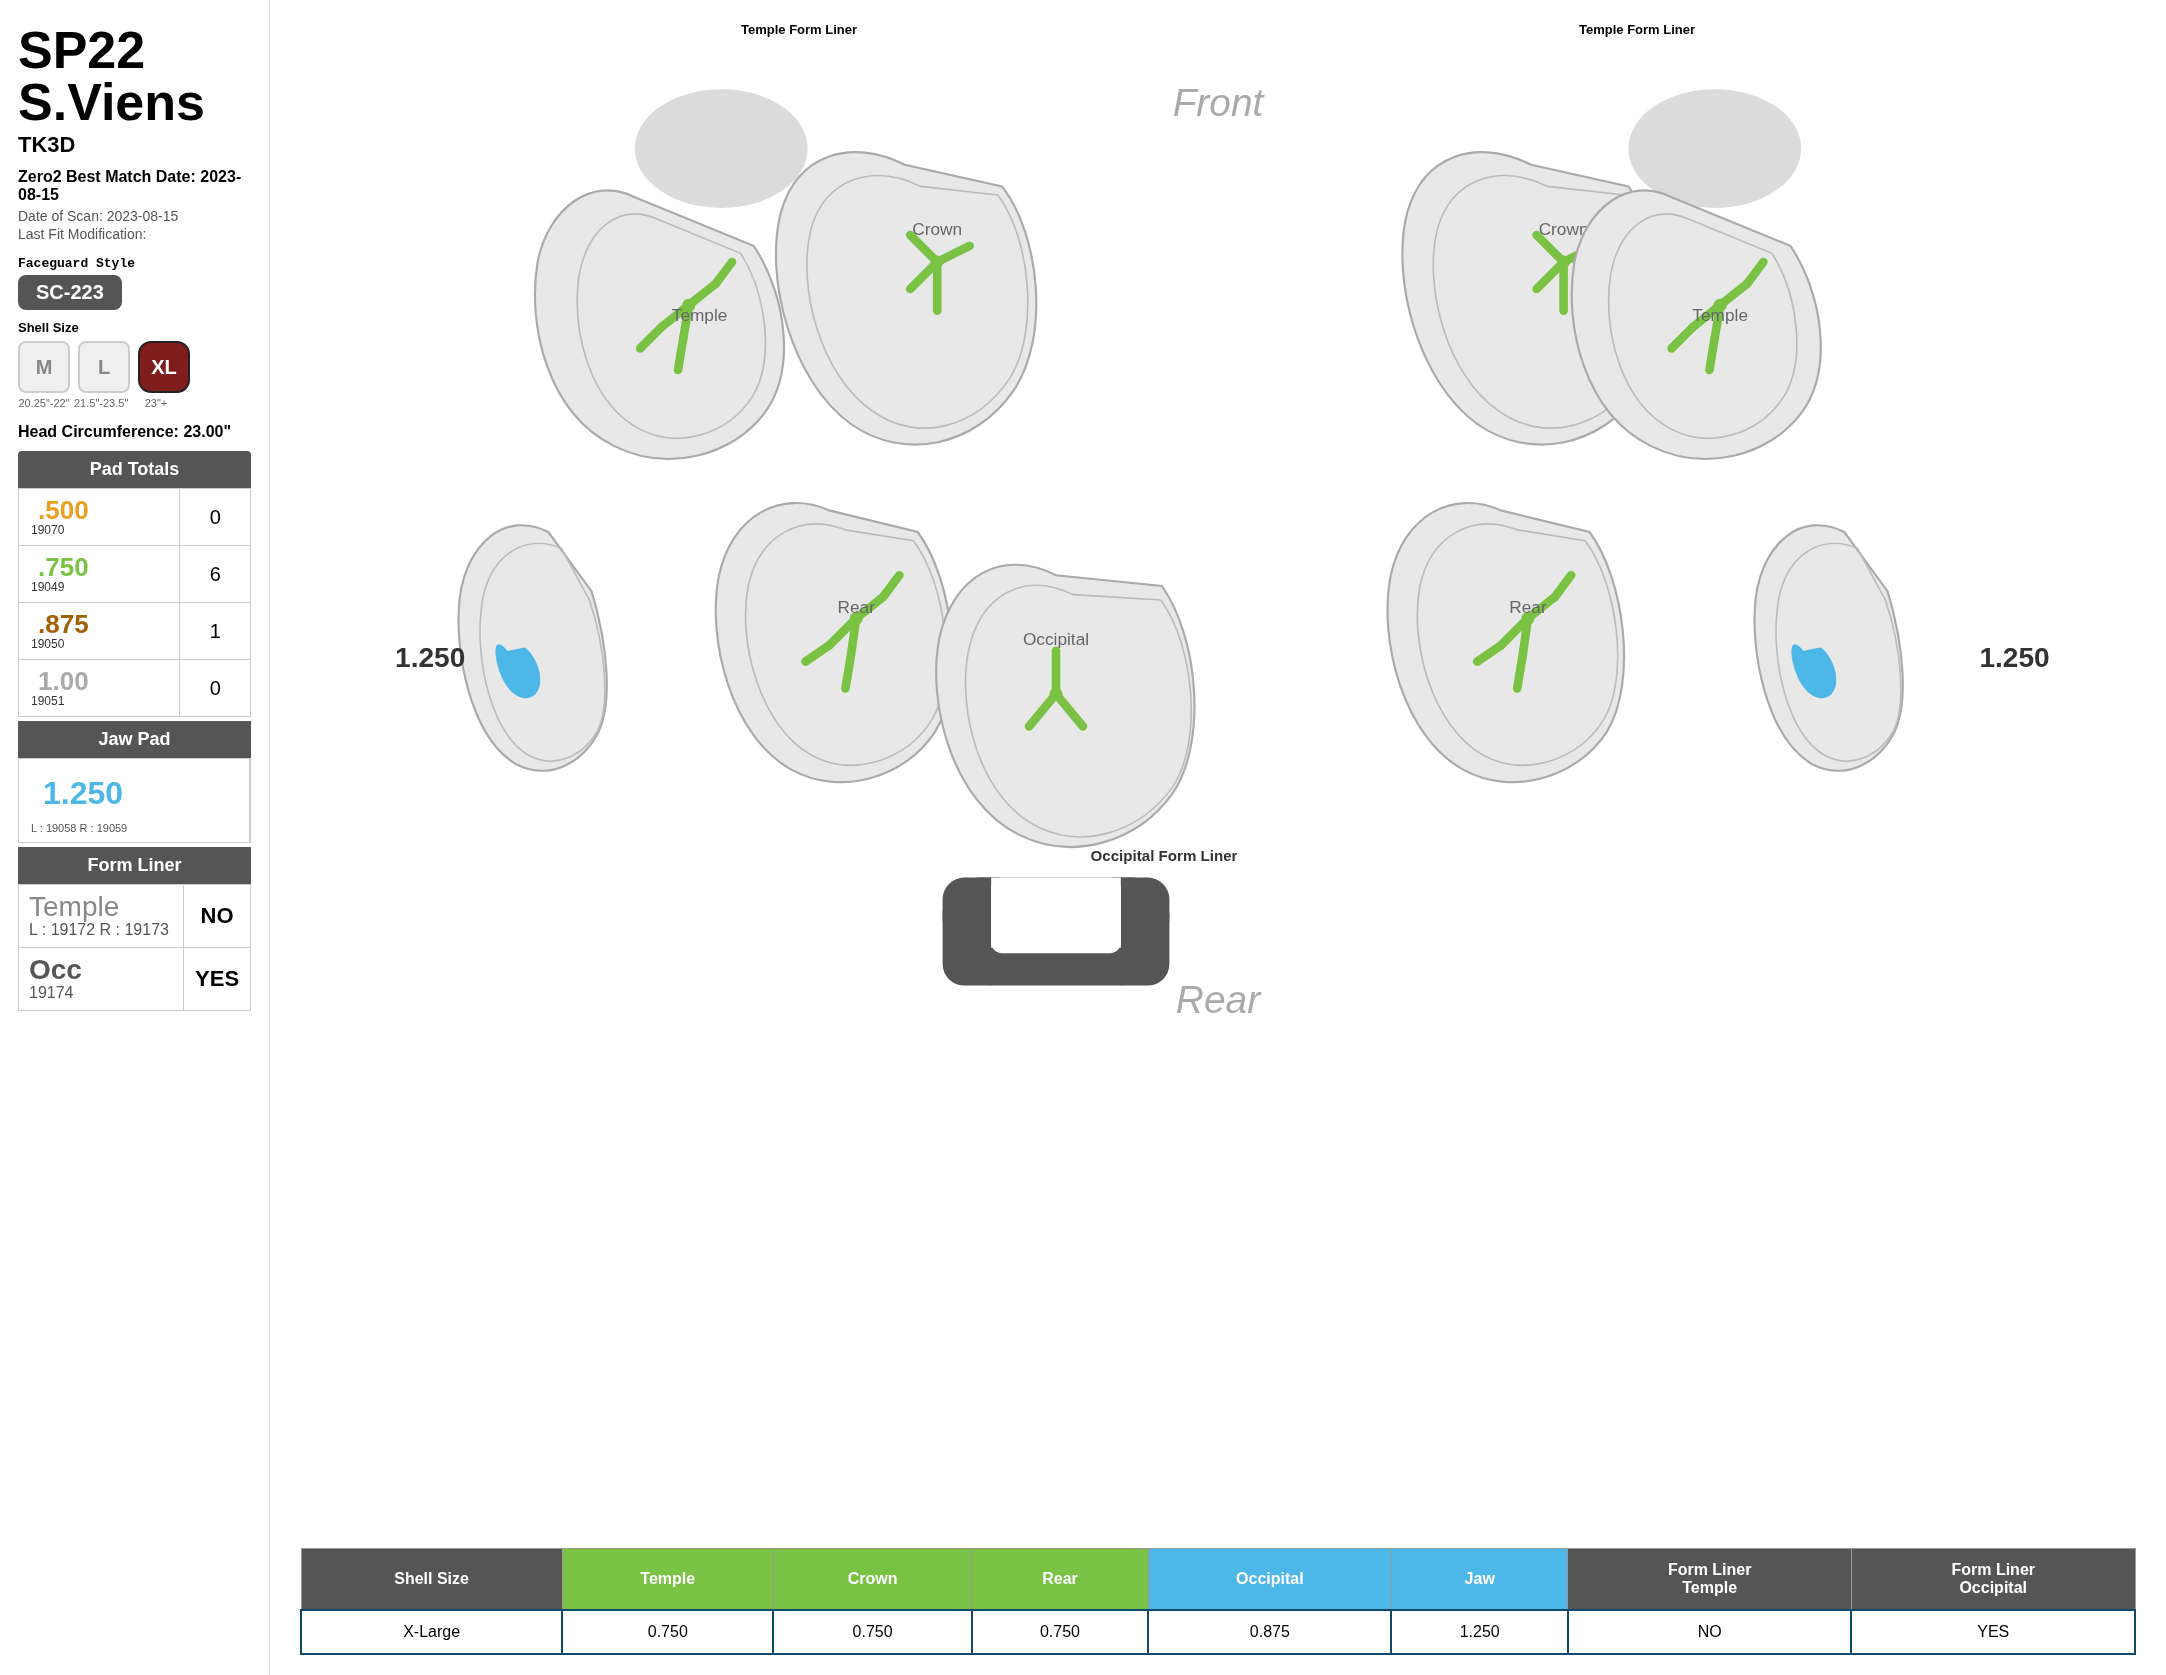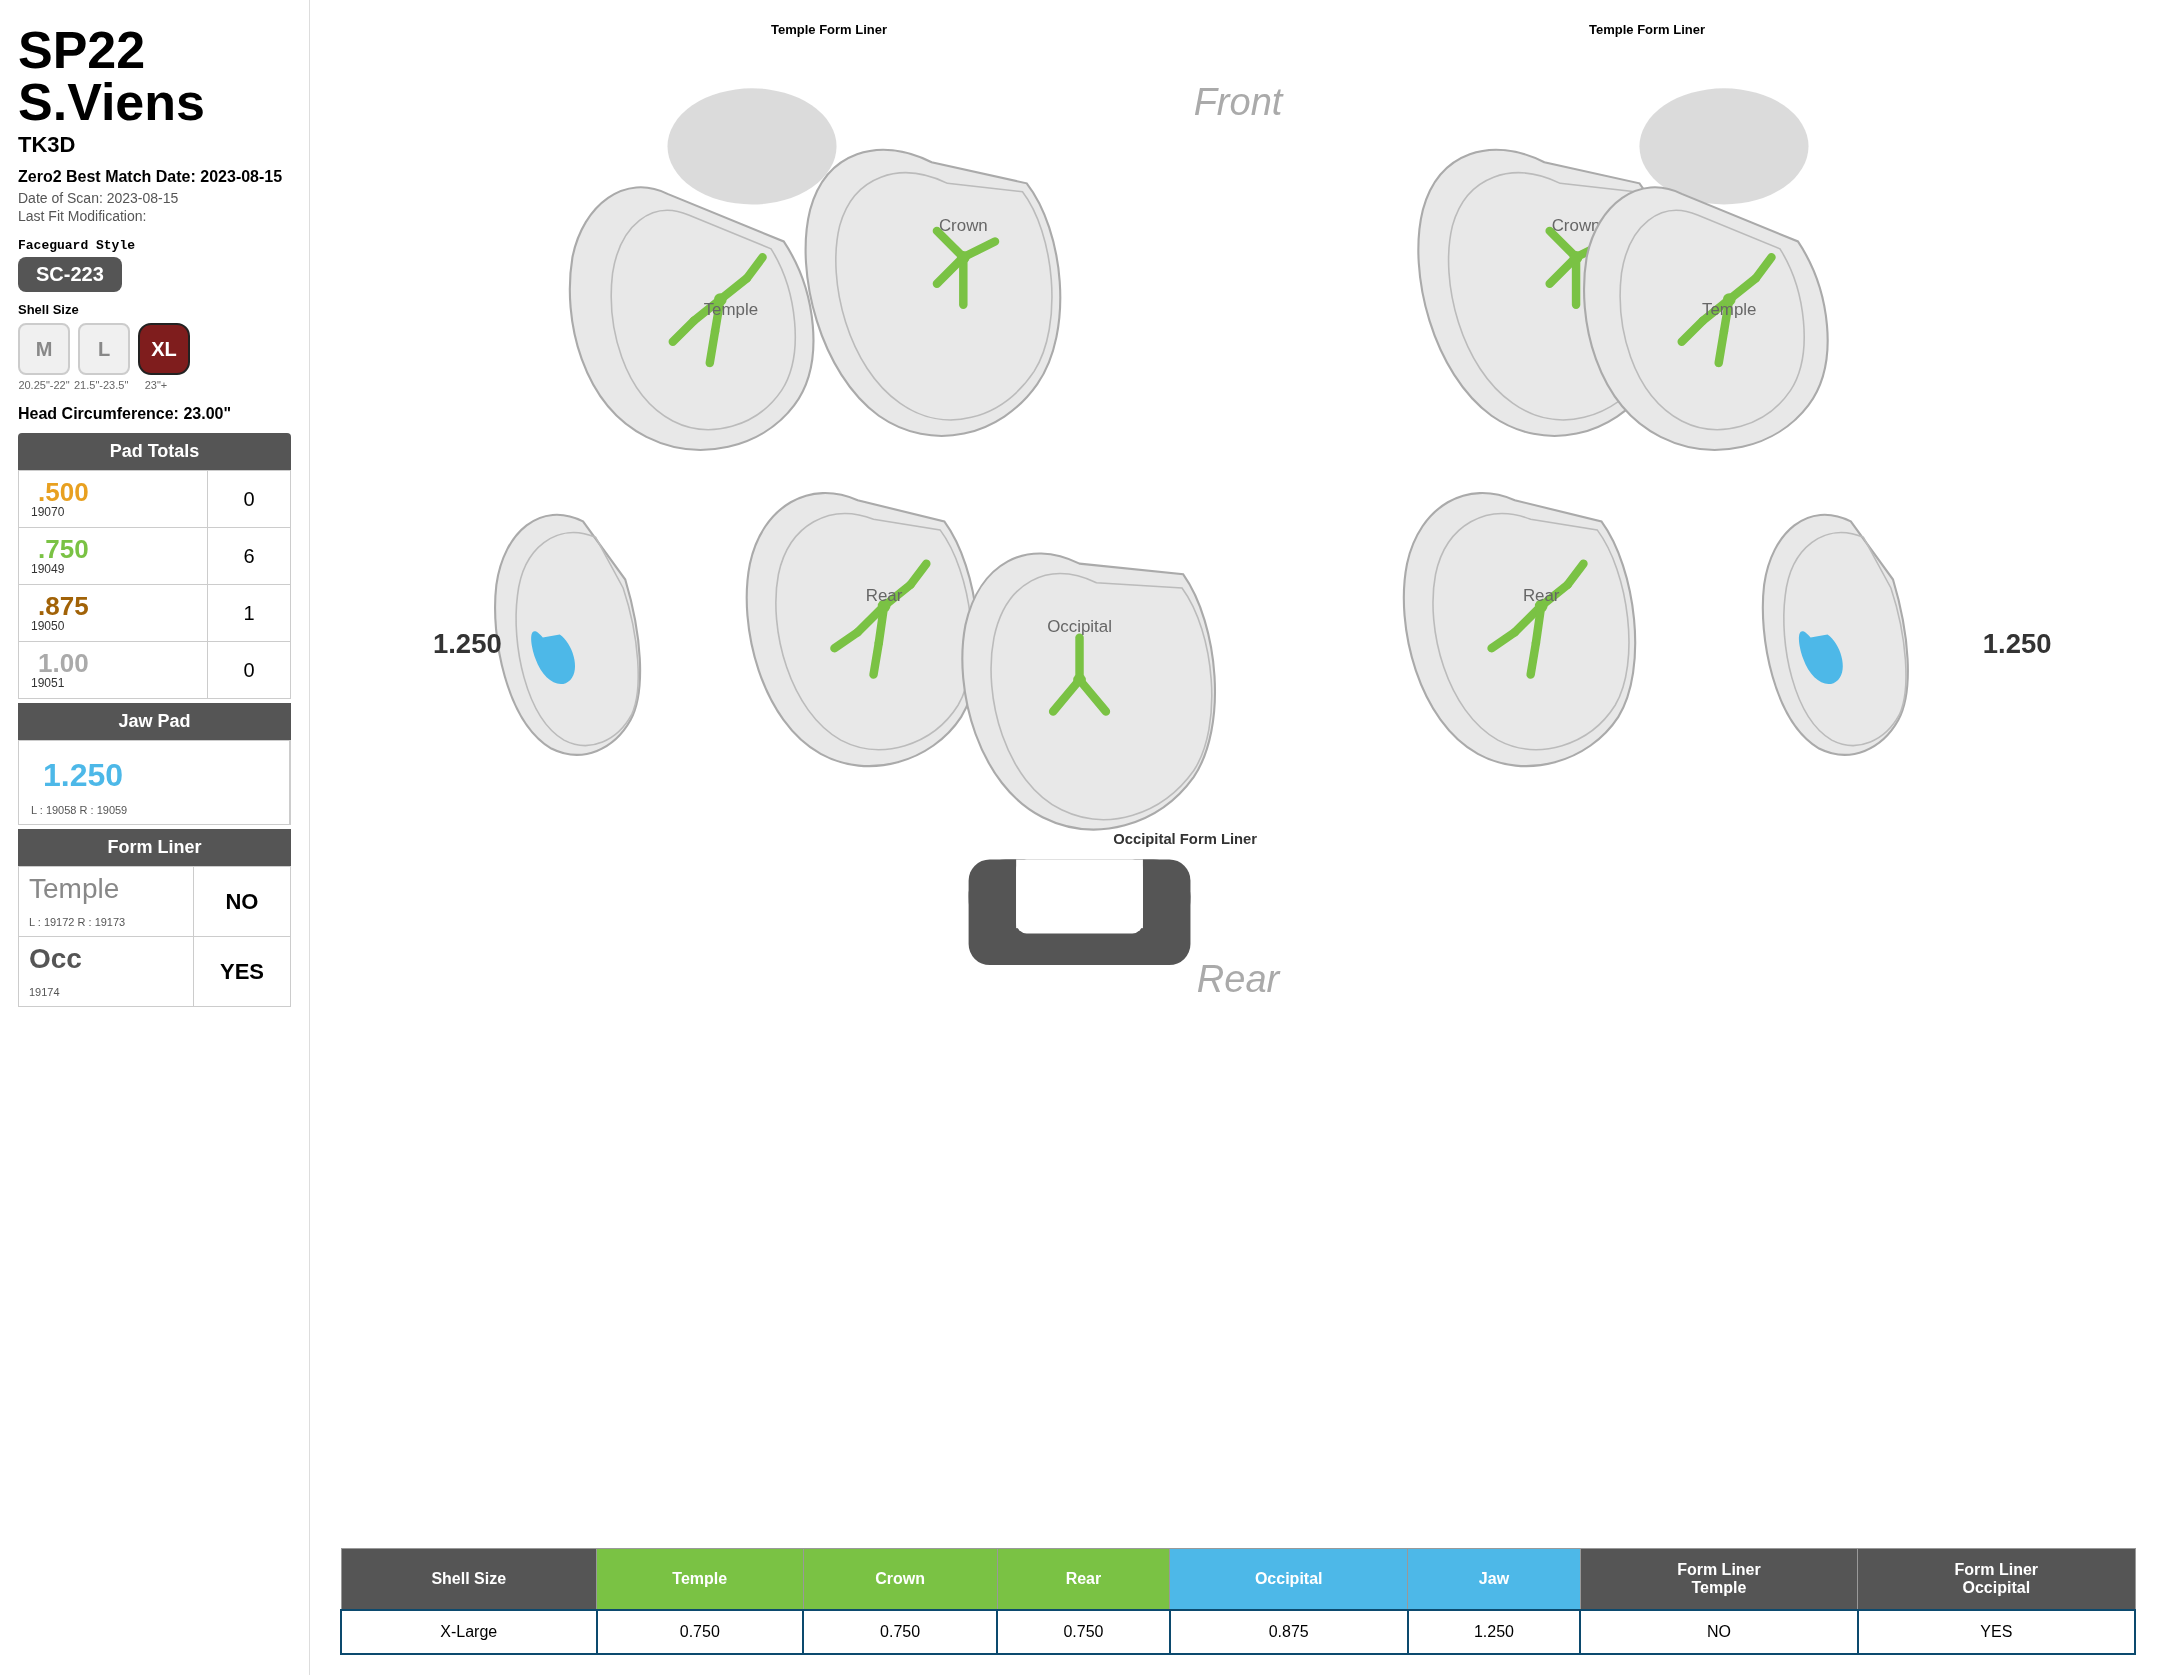--- a/index.html
+++ b/index.html
@@ -1,20 +1,20 @@
 <!DOCTYPE html>
 <html><head>
   <meta charset="utf-8">
   <style>
     * { box-sizing: border-box; margin: 0; padding: 0; }
     body { font-family: Arial, sans-serif; background: #fff; display: flex; width: 2166px; min-height: 1675px; }
 
     
     .left-panel {
-      width: 310px;
+      width: 270px;
       padding: 24px 18px;
       border-right: 1px solid #ddd;
       flex-shrink: 0;
     }
     .player-name { font-size: 52px; font-weight: 900; line-height: 1; margin-bottom: 4px; }
     .model-code { font-size: 22px; font-weight: 700; margin-bottom: 10px; }
     .best-match { font-size: 16px; font-weight: 700; margin-bottom: 4px; }
     .meta-line { font-size: 14px; color: #555; margin-bottom: 2px; }
     .section-label { font-size: 13px; font-weight: 600; margin-top: 14px; margin-bottom: 4px; font-family: Liberation Mono, monospace; }
     .faceguard-badge {
@@ -58,21 +58,21 @@
     .jaw-pad-lr { font-size: 11px; color: #555; margin-top: 2px; }
 
     .form-liner-header {
       background: #555; color: #fff; text-align: center; font-size: 18px; font-weight: 700;
       padding: 8px 0; margin-top: 4px;
     }
     .form-liner-table { width: 100%; border-collapse: collapse; }
     .form-liner-table td { border: 1px solid #ccc; padding: 8px 10px; }
     .form-liner-temple { font-size: 28px; font-weight: 300; color: #888; line-height: 1; }
     .form-liner-occ { font-size: 28px; font-weight: 700; color: #555; line-height: 1; }
-    .form-liner-lr { font-size: 11px; color: #555; margin-top: 13px; }
+    .form-liner-lr { font-size: 16px; color: #555; }
     .form-liner-no { font-size: 22px; font-weight: 700; text-align: center; }
     .form-liner-yes { font-size: 22px; font-weight: 700; text-align: center; }
 
     
     .main-area {
       flex: 1;
       padding: 20px 30px;
       display: flex;
       flex-direction: column;
     }

